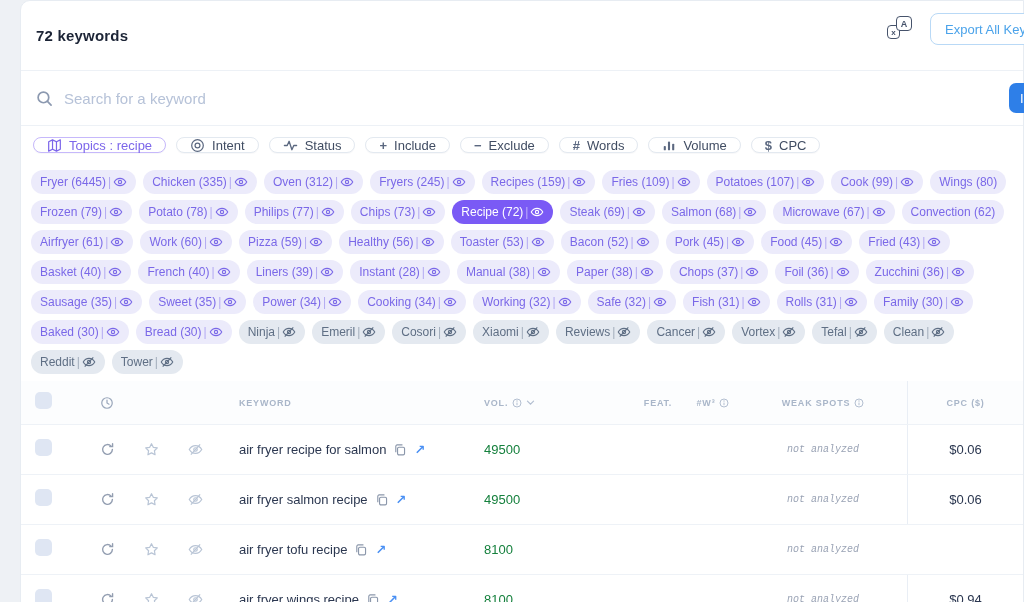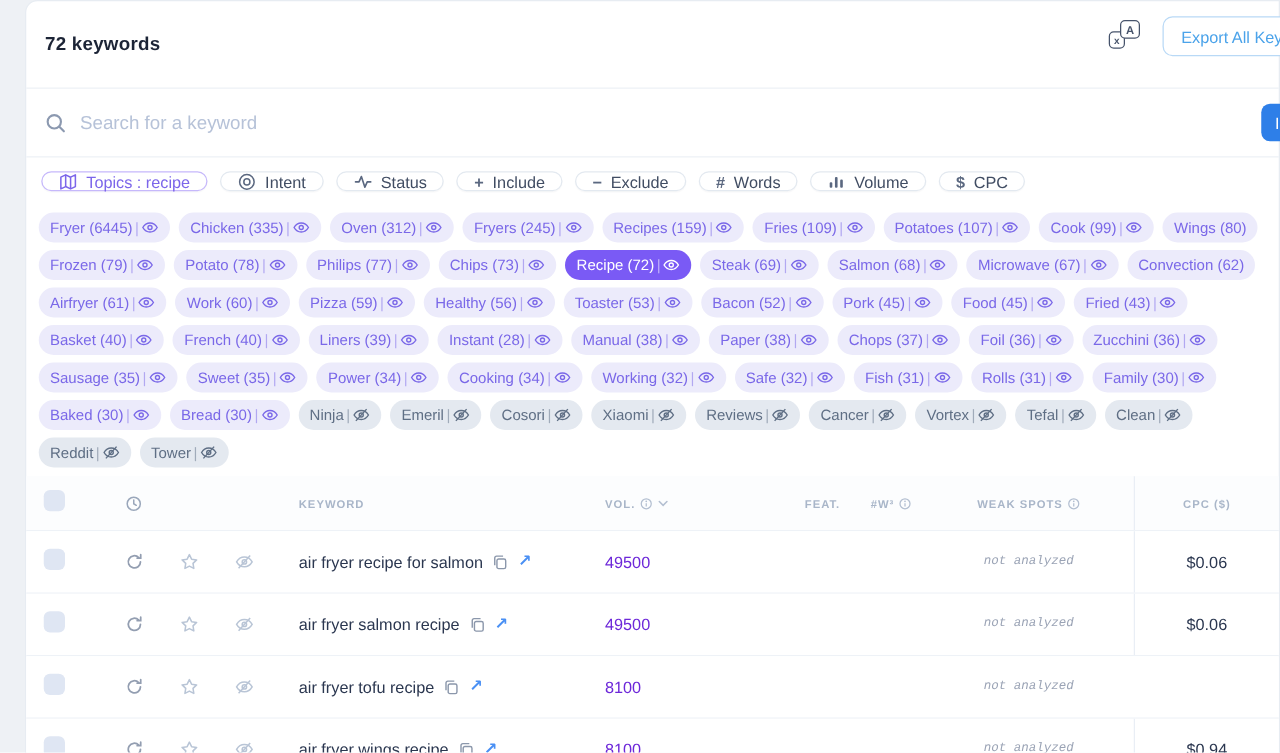--- a/index.html
+++ b/index.html
@@ -58,21 +58,21 @@
   .hcell { font-size:9px; font-weight:700; letter-spacing:.8px; color:#a9b6c9; text-transform:uppercase;
            display:flex; align-items:center; gap:4px; }
   .hcell.center, .ccenter { justify-content:center; text-align:center; }
   .c-cpc-col { border-left:1px solid #e9eef5; height:100%; display:flex; align-items:center; justify-content:center; }
   .cb { width:17px; height:17px; border-radius:5px; background:#dfe6f3; margin-left:14px; display:inline-block; cursor:pointer; }
   .icell { display:flex; justify-content:center; color:#98a4b8; }
   .icell svg { cursor:pointer; }
   .c-kw { padding-left:22px; display:flex; align-items:center; gap:7px; font-size:13px; font-weight:500; color:#2b3750; }
   .c-kw .copy { color:#8b97ab; }
   .c-kw .ext { color:#4a90f4; font-size:13px; font-weight:700; font-family:"DejaVu Sans",sans-serif; cursor:pointer; }
-  .c-vol { padding-left:5px; font-size:13px; color:#6d28d9; }
+  .c-vol { padding-left:5px; font-size:13px; color:#15803d; }
   .na { font-size:10px; font-style:italic; color:#9aa3b5; }
   .c-weak { display:flex; justify-content:center;font-family:Liberation Mono, monospace; }
   .cpc-val { font-size:13px; color:#2b3750; }
   .star-i { color:#b9c5d6; }
   .eyeoff-i { color:#b9c5d6; }
   .refresh-i { color:#939eb1; }
   .clock-i { color:#9aa7bb; }
   .hinfo { color:#b3bfd1; }
 </style>
 </head>

